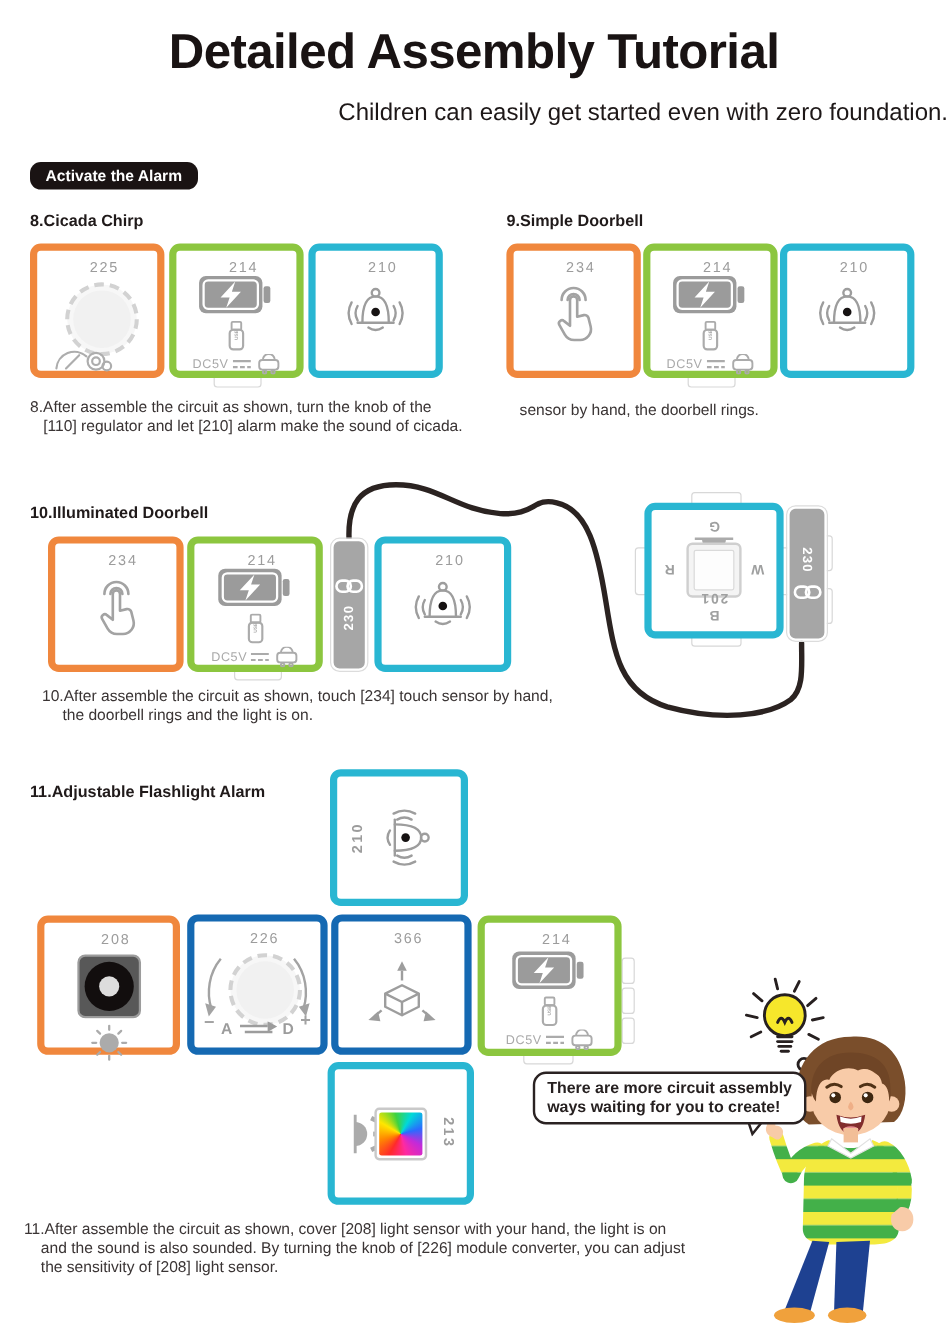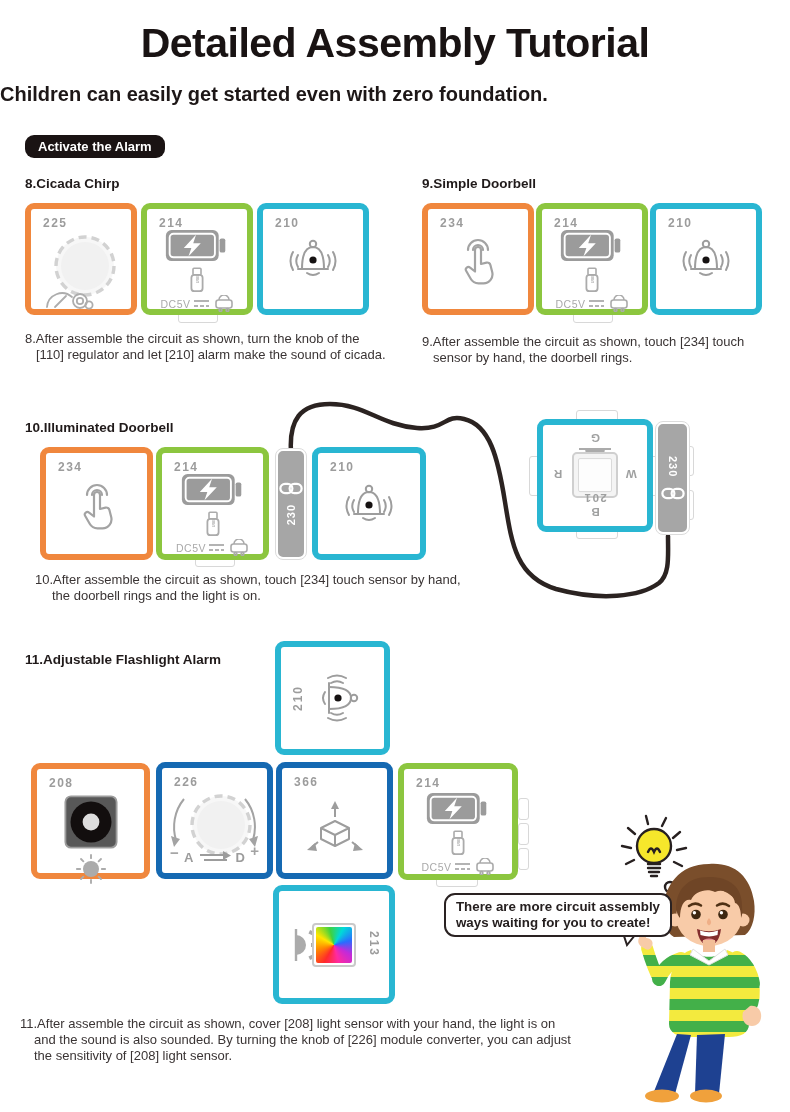--- a/index.html
+++ b/index.html
@@ -1,32 +1,32 @@
 <!DOCTYPE html>
 <html><head>
 <meta charset="utf-8">
 <style>
   html,body{margin:0;padding:0;background:#fff;}
   #page{position:relative;width:790px;height:1112px;background:#fff;overflow:hidden;
         font-family:"Liberation Sans",sans-serif;color:#383232;}
   .abs{position:absolute;}
   .title{top:20px;left:0;width:100%;text-align:center;font-size:41px;font-weight:bold;
          color:#191313;letter-spacing:-0.5px;}
-  .subtitle{top:83px;left:0;width:100%;text-align:left;font-size:20px;font-weight:bold;color:#1d1717;}
+  .subtitle{top:83px;left:0;width:100%;text-align:right;font-size:20px;font-weight:normal;color:#1d1717;}
   .badge{left:25px;top:135px;background:#1a1313;color:#fff;font-size:13px;font-weight:bold;
          padding:4px 13px;border-radius:9px;}
   .h2{font-size:13.5px;font-weight:bold;color:#201a1a;}
   .caption{font-size:13px;line-height:16px;color:#3a3434;}
   .block{position:absolute;background:#fff;border-radius:9px;box-sizing:border-box;z-index:1;}
   .b-orange{border:6px solid #F0873D;}
   .b-green{border:6px solid #8CC63F;}
   .b-cyan{border:6px solid #29B6D2;}
   .b-blue{border:6px solid #1569B2;}
-  .bnum{position:absolute;top:7px;left:0;right:0;text-align:left;font-size:12px;
-        font-weight:bold;color:#9c9c9c;letter-spacing:1.5px;margin-left:12px;}
+  .bnum{position:absolute;top:7px;left:0;right:0;text-align:center;font-size:12px;
+        font-weight:normal;color:#9c9c9c;letter-spacing:1.5px;margin-left:12px;}
   .center-icon{position:absolute;left:0;right:0;top:0;bottom:0;display:flex;
         align-items:center;justify-content:center;}
   .batwrap{position:absolute;left:0;right:0;top:17px;display:flex;flex-direction:column;
         align-items:center;gap:1px;}
   .dcrow{display:flex;align-items:center;gap:3px;margin-top:1px;}
   .dclabel{font-size:10.5px;font-weight:normal;color:#a9a9a9;letter-spacing:.5px;}
   .usbwrap{position:relative;width:18px;height:26px;}
   .usbtxt{position:absolute;left:3px;top:9px;font-size:6px;color:#ababab;font-weight:bold;
         transform:rotate(-90deg) scale(.68);transform-origin:center;}
   .htab{position:absolute;background:#fff;border:1.5px solid #d8d8d8;border-radius:3px;z-index:0;}
@@ -231,21 +231,20 @@
         <circle cx="32" cy="25" r="3.6" fill="#161212"></circle>
       </svg>
     </div>
   </div>
 
   <div class="abs caption" style="left:25px;top:331px;width:385px;">
     <div>8.After assemble the circuit as shown, turn the knob of the</div>
     <div style="padding-left:11px;">[110] regulator and let [210] alarm make the sound of cicada.</div>
   </div>
   <div class="abs caption" style="left:422px;top:334px;width:360px;">
-    <div>9.After assemble the circuit as shown, touch [234] touch</div>
     <div style="padding-left:11px;">sensor by hand, the doorbell rings.</div>
   </div>
 
   <div class="abs h2" style="left:25px;top:420px;">10.Illuminated Doorbell</div>
 
   <div class="block b-orange" style="left:40px;top:447px;width:113px;height:113px;">
     <div class="bnum">234</div>
     <div class="center-icon">
       <svg width="54" height="60" viewBox="0 0 54 60">
         <g stroke="#A3A3A3" stroke-width="2.2" fill="none" stroke-linecap="round" stroke-linejoin="round">

